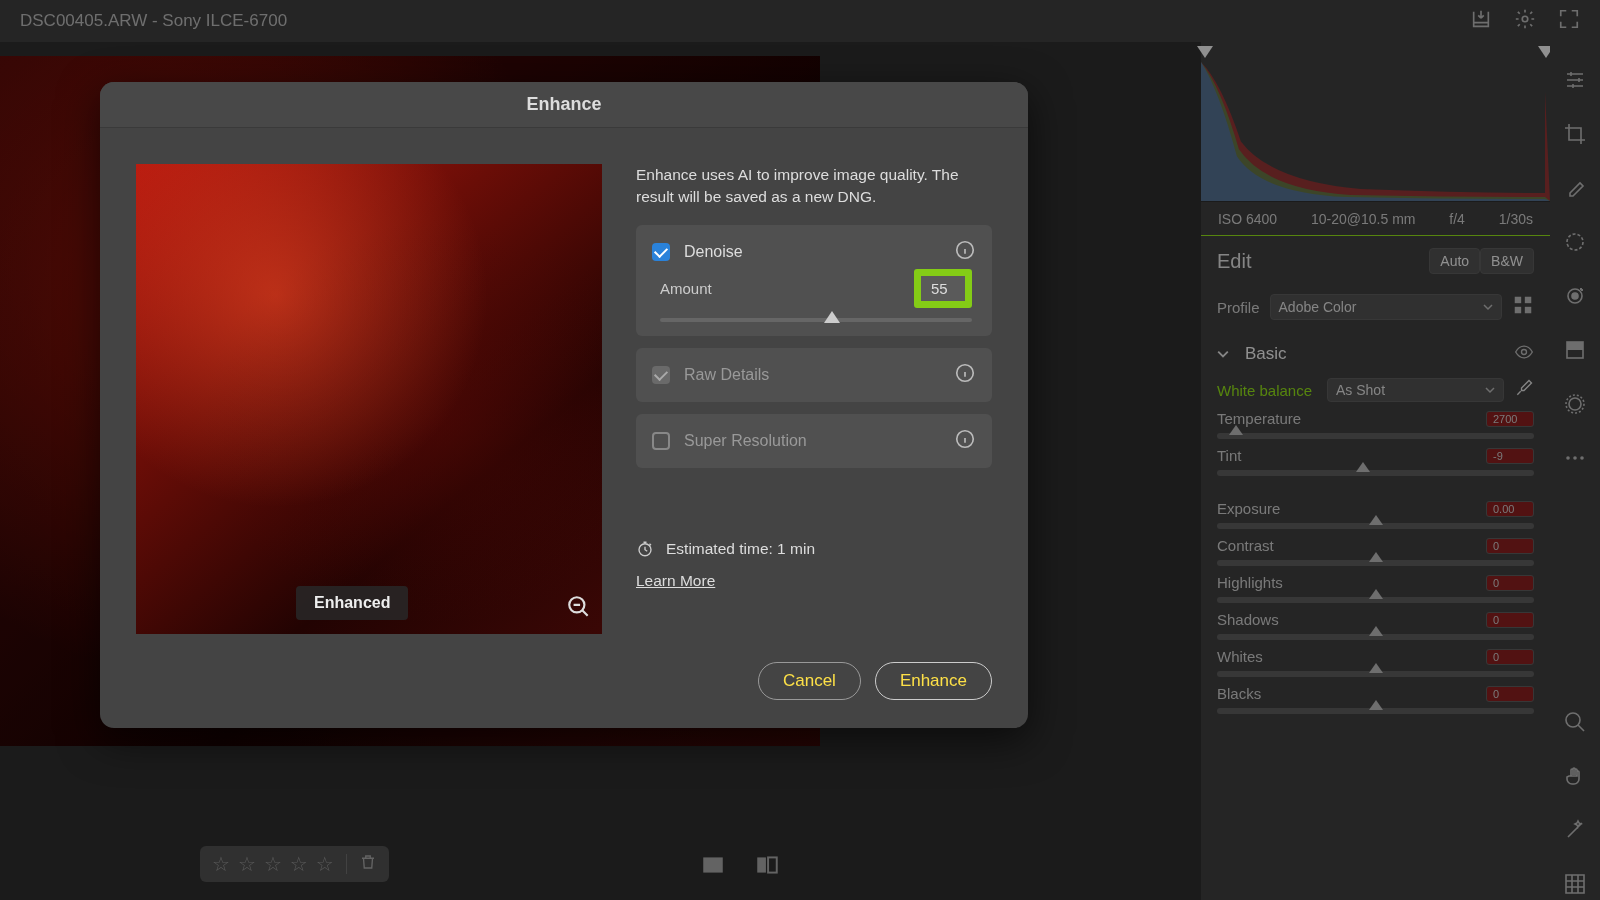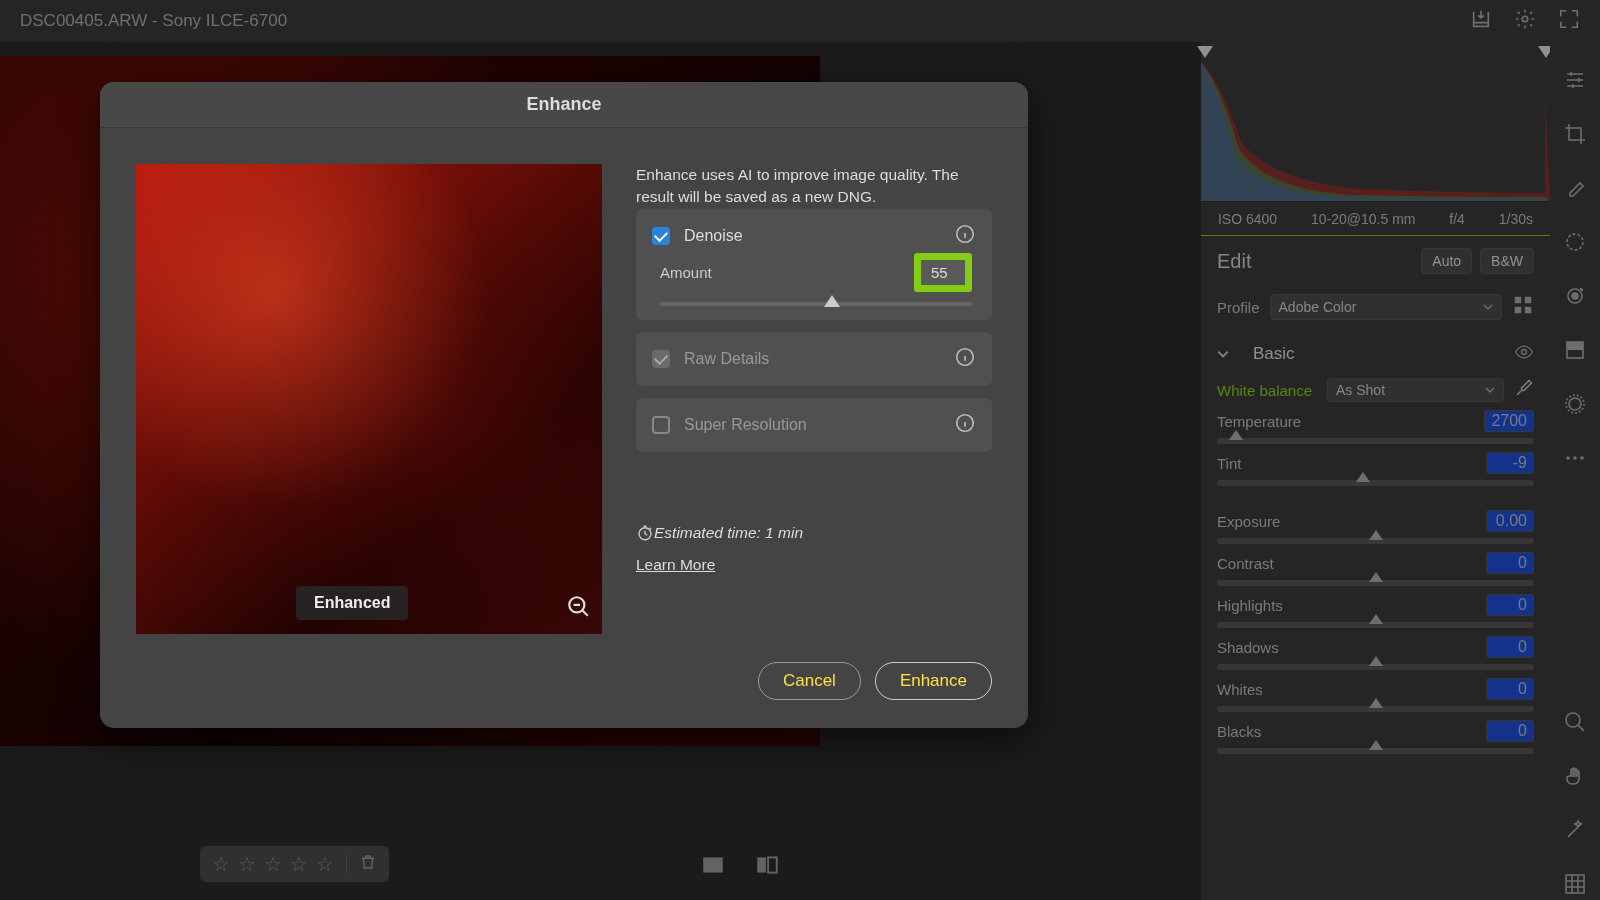--- a/index.html
+++ b/index.html
@@ -24,36 +24,36 @@
   
   .editpanel { position: absolute; top: 42px; right: 50px; width: 350px; bottom: 0; background: #3a3a3a; display: flex; flex-direction: column; border-left: 1px solid #2a2a2a; }
   .histogram { height: 160px; position: relative; border-bottom: 1px solid #2a2a2a; }
   .histogram svg { width: 100%; height: 100%; }
   .hist-tri { position: absolute; width: 0; height: 0; border-left: 8px solid transparent; border-right: 8px solid transparent; border-top: 12px solid #ddd; top: 4px; }
   .hist-tri.left { left: -4px; }
   .hist-tri.right { right: -4px; }
   .metabar { height: 34px; display: flex; align-items: center; justify-content: space-around; font-size: 14px; color: #bbb; border-bottom: 1px solid #84cc16; }
   .editheader { display: flex; align-items: center; justify-content: space-between; padding: 12px 16px; }
   .editheader h2 { font-size: 20px; font-weight: 500; color: #ccc; }
-  .edit-btns { display: flex; gap: 8px; }
+  .edit-btns { display: flex; }
   .edit-btns button { background: #4a4a4a; border: 1px solid #555; color: #ddd; padding: 4px 10px; border-radius: 4px; font-size: 14px; }
   .profilerow { display: flex; align-items: center; padding: 8px 16px; gap: 10px; }
   .profilerow .label { font-size: 15px; color: #bbb; }
   .profilerow .select { flex: 1; background: #4a4a4a; border: 1px solid #555; border-radius: 4px; padding: 4px 8px; font-size: 14px; color: #ccc; display: flex; justify-content: space-between; align-items: center; }
   .section { padding: 8px 16px 4px 16px; }
-  .section-header { display: flex; align-items: center; gap: 24px; padding: 6px 0; }
+  .section-header { display: flex; align-items: center; gap: 16px; padding: 6px 0; }
   .section-header .chev { width: 12px; height: 12px; }
   .section-header .title { font-size: 17px; color: #ddd; }
   .section-header .eye { margin-left: auto; }
   .wbrow { display: flex; align-items: center; padding: 6px 0; gap: 10px; }
   .wbrow .label { font-size: 15px; color: #84cc16; width: 100px; }
   .wbrow .select { background: #4a4a4a; border: 1px solid #555; border-radius: 4px; padding: 3px 8px; font-size: 14px; color: #ccc; flex: 1; display: flex; justify-content: space-between; align-items: center; }
   .slider-row { padding: 2px 0 6px 0; }
   .slider-head { display: flex; justify-content: space-between; align-items: center; font-size: 15px; color: #bbb; }
-  .slider-head .val { background: #1d4ed8; border: 1px solid #555; border-radius: 3px; padding: 1px 6px; min-width: 48px; text-align: right; font-size: 16px; }
+  .slider-head .val { background: #7f1d1d; border: 1px solid #555; border-radius: 3px; padding: 1px 6px; min-width: 48px; font-size: 11px; }
   .slidertrack { position: relative; height: 6px; background: #555; border-radius: 3px; margin-top: 6px; }
   .sliderknob { position: absolute; top: -4px; width: 14px; height: 14px; background: #aaa; border-radius: 2px; transform: translateX(-50%) rotate(45deg); }
   .sliderknob.tri { width:0; height:0; background:none; border-left:7px solid transparent; border-right:7px solid transparent; border-bottom:10px solid #aaa; transform: translateX(-50%); top:-8px; border-radius:0; }
   .slider-group-gap { height: 16px; }
 
   
   .bottombar { position: absolute; bottom: 18px; left: 200px; display: flex; align-items: center; gap: 8px; background: #4a4a4a; border-radius: 6px; padding: 6px 12px; }
   .bottombar .star { color: #888; font-size: 20px; }
   .bottombar .sep { width: 1px; height: 20px; background: #666; margin: 0 4px; }
   .compare-icons { position: absolute; bottom: 18px; right: 420px; display: flex; gap: 28px; }
@@ -63,39 +63,39 @@
   .backdrop { position: absolute; inset: 0; background: rgba(0,0,0,0.35); }
   .dialog { position: absolute; top: 82px; left: 100px; width: 928px; background: #444; border-radius: 14px; box-shadow: 0 12px 40px rgba(0,0,0,0.6); overflow: hidden; }
   .dialog-title { text-align: center; font-size: 18px; font-weight: 600; color: #ddd; padding: 12px; background: #484848; border-bottom: 1px solid #3a3a3a; }
   .dialog-body { display: flex; padding: 36px 36px 28px 36px; gap: 34px; }
   .preview { width: 466px; height: 470px; position: relative; background: linear-gradient(140deg, #b81a0f 0%, #6a0d07 35%, #220302 70%, #3a0705 100%); }
   .preview::before { content:""; position:absolute; inset:0; background: radial-gradient(circle at 30% 28%, rgba(255,80,40,0.5), transparent 45%), radial-gradient(ellipse at 65% 55%, rgba(80,8,5,0.6), transparent 55%); }
   .preview-label { position: absolute; bottom: 14px; left: 160px; background: rgba(40,40,40,0.85); color: #eee; font-size: 16px; font-weight: 600; padding: 8px 18px; border-radius: 4px; }
   .zoom-icon { position: absolute; bottom: 10px; right: 10px; }
   .zoom-icon svg { width: 26px; height: 26px; stroke: #ddd; fill: none; stroke-width: 2; }
   .controls { flex: 1; display: flex; flex-direction: column; }
-  .controls-desc { font-size: 15.5px; color: #ddd; line-height: 1.4; margin-bottom: 2px; }
+  .controls-desc { font-size: 15.5px; color: #ddd; line-height: 1.4; margin-bottom: 18px; }
   .opt { background: #505050; border-radius: 6px; padding: 14px 16px; margin-bottom: 12px; }
   .opt-head { display: flex; align-items: center; gap: 14px; }
   .opt-head .cb { width: 18px; height: 18px; border-radius: 4px; display: flex; align-items: center; justify-content: center; flex-shrink: 0; }
   .cb.checked { background: #2a82da; }
   .cb.checked::after { content:""; width: 6px; height: 10px; border: solid #fff; border-width: 0 2px 2px 0; transform: rotate(45deg); margin-top:-2px; }
   .cb.unchecked { border: 2px solid #888; }
   .cb.disabled-checked { background: #6a6a6a; }
   .cb.disabled-checked::after { content:""; width: 6px; height: 10px; border: solid #aaa; border-width: 0 2px 2px 0; transform: rotate(45deg); margin-top:-2px; }
   .opt-head .label { font-size: 16px; color: #ddd; }
   .opt-head .label.dim { color: #999; }
   .opt-head .info { margin-left: auto; }
   .opt-head .info svg { width: 22px; height: 22px; stroke: #bbb; fill: none; stroke-width: 1.8; }
   .amount-row { display: flex; align-items: center; justify-content: space-between; margin-top: 4px; padding: 0 4px 0 8px; }
   .amount-row .label { font-size: 15px; color: #ccc; }
   .amount-row .val { background: #5a5a5a; border: 7px solid #84cc16; border-radius: 3px; padding: 4px 10px; min-width: 58px; font-size: 15px; color: #ddd; text-align: left; }
   .amount-slider { position: relative; height: 4px; background: #666; border-radius: 2px; margin: 10px 4px 0 8px; }
   .amount-knob { position: absolute; top: -7px; width: 0; height: 0; border-left: 8px solid transparent; border-right: 8px solid transparent; border-bottom: 12px solid #ccc; transform: translateX(-50%); }
-  .est-row { display: flex; align-items: center; gap: 0; margin-top: 60px; font-size: 15.5px; color: #ddd; font-style: italic; }
+  .est-row { display: flex; align-items: center; gap: 12px; margin-top: 60px; font-size: 15.5px; color: #ddd; }
   .est-row svg { width: 18px; height: 18px; stroke: #ccc; fill: none; stroke-width: 1.8; }
   .learn { margin-top: 14px; font-size: 15.5px; color: #ddd; text-decoration: underline; }
   .dialog-actions { display: flex; justify-content: flex-end; gap: 14px; padding: 0 36px 28px 36px; }
   .dialog-actions button { background: transparent; border: 1.5px solid #999; color: #fde047; font-size: 17px; padding: 8px 24px; border-radius: 20px; cursor: pointer; }
   .dialog-actions button.primary { border-color: #ccc; }
   .grid-icon { width:22px; height:22px; }
   .grid-icon rect { fill:#aaa; }
   .sel-chev { width:10px; height:10px; }
 </style>
 </head>

